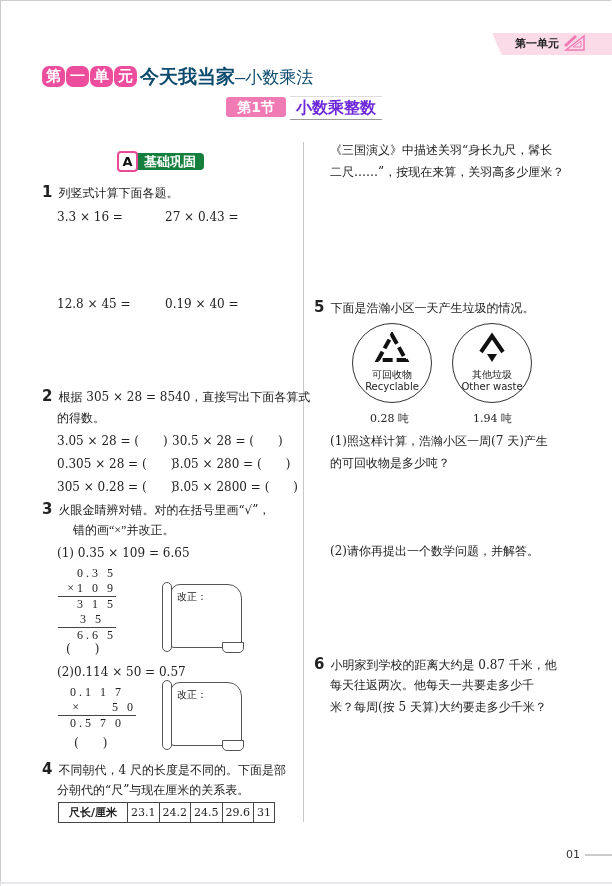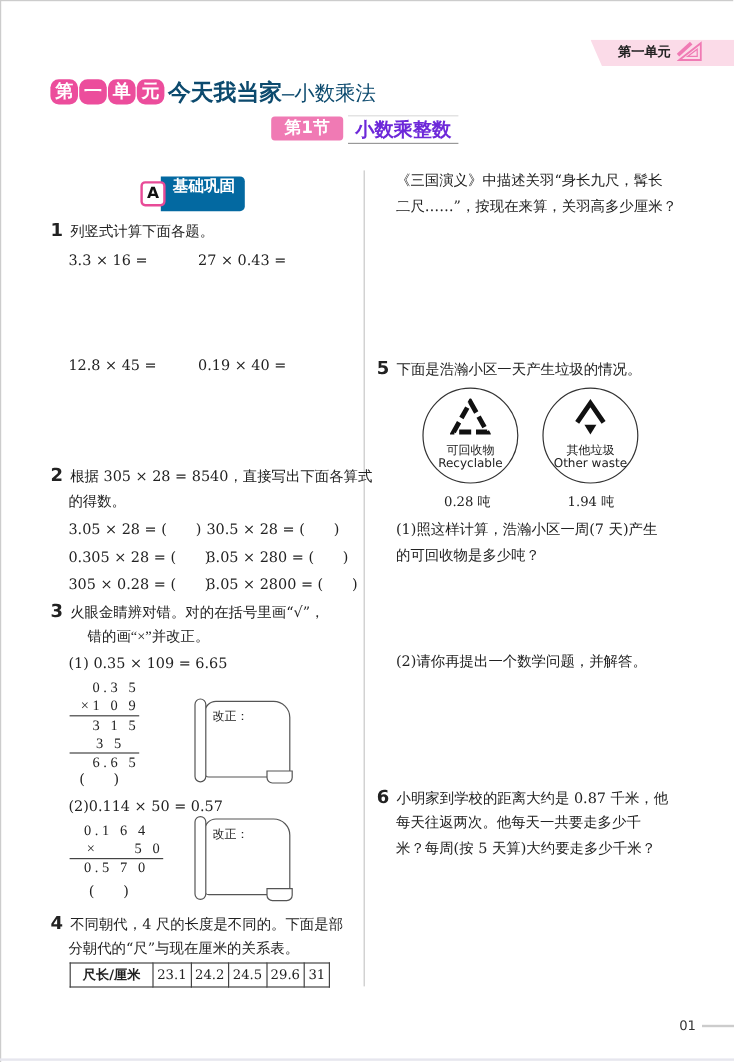--- a/index.html
+++ b/index.html
@@ -16,22 +16,22 @@
   .unit-title { position:absolute; left:140px; top:64px; font-family:Liberation Mono, monospace; font-size:19px; font-weight:bold; color:#0c4a6e; }
   .unit-sub { font-weight:normal; font-size:17px; }
   .sec-badge { position:absolute; left:226px; top:97px; width:60px; height:20px; background:#f07ab4; color:#fff;
                border-radius:3px; font-family:"DejaVu Sans",sans-serif; font-size:14px; font-weight:bold; text-align:center; line-height:20px; }
   .sec-title { position:absolute; left:290px; top:96px; padding:0 6px; height:22px; border-bottom:1px solid #999; border-top:1px solid #ddd;
                font-family:"DejaVu Sans",sans-serif; font-size:16px; font-weight:bold; line-height:22px; color:#6d28d9; }
   .divider { position:absolute; left:303px; top:142px; width:1px; height:680px; background:#c8c8c8; }
   .sec-a { position:absolute; left:117px; top:152px; height:18px; display:flex; align-items:center; }
   .sec-a-letter { width:17px; height:17px; border:2px solid #e84a97; border-radius:4px; background:#fff; color:#111;
                   font-family:"DejaVu Sans",sans-serif; font-weight:bold; font-size:13px; text-align:center; line-height:17px; z-index:1; }
-  .sec-a-label { background:#0369a1; color:#fff; font-family:"DejaVu Sans",sans-serif; font-weight:bold; font-size:13px;
-                 padding:0 8px 12px 10px; margin-left:-4px; height:17px; line-height:17px; border-radius:0 4px 4px 0; }
+  .sec-a-label { background:#15803d; color:#fff; font-family:"DejaVu Sans",sans-serif; font-weight:bold; font-size:13px;
+                 padding:0 8px 0 10px; margin-left:-4px; height:17px; line-height:17px; border-radius:0 4px 4px 0; }
   .t { position:absolute; font-size:12px; line-height:16px; white-space:nowrap; }
   .num { font-family:"DejaVu Sans",sans-serif; font-weight:bold; font-size:15px; }
   .q { position:absolute; display:flex; gap:6px; align-items:baseline; }
   .vert { position:absolute; font-size:12px; line-height:15px; letter-spacing:3px; font-family:"Liberation Serif",serif; }
   .vline { border-bottom:1px solid #444; }
   .scroll { position:absolute; width:80px; height:72px; }
   .scroll-box { position:absolute; left:8px; top:2px; width:70px; height:62px; border:1px solid #555; border-radius:10px 14px 4px 4px; }
   .scroll-roll { position:absolute; left:0; top:0; width:8px; height:68px; border:1px solid #555; border-radius:5px; background:#fff; }
   .scroll-label { position:absolute; left:15px; top:8px; font-size:10px; }
   .scroll-foot { position:absolute; left:60px; top:60px; width:20px; height:9px; border:1px solid #555; border-radius:0 0 5px 5px; background:#fff; }
@@ -116,21 +116,21 @@
 <div class="t" style="left:66px;top:641px;">(　　)</div>
 <div class="scroll" style="left:162px;top:582px;">
   <div class="scroll-box"></div>
   <div class="scroll-roll"></div>
   <div class="scroll-foot"></div>
   <div class="scroll-label">改正：</div>
 </div>
 
 <div class="t" style="left:57px;top:664px;">(2)0.114 × 50 = 0.57</div>
 <div class="vert" style="left:58px;top:685px;width:78px;text-align:right;">
-  <div style="padding-right:12px;">0.1 6 4</div>
+  <div style="padding-right:12px;">0.1 1 7</div>
   <div class="vline">×　　5 0</div>
   <div style="padding-right:12px;">0.5 7 0</div>
 </div>
 <div class="t" style="left:74px;top:735px;">(　　)</div>
 <div class="scroll" style="left:162px;top:680px;">
   <div class="scroll-box"></div>
   <div class="scroll-roll"></div>
   <div class="scroll-foot"></div>
   <div class="scroll-label">改正：</div>
 </div>

